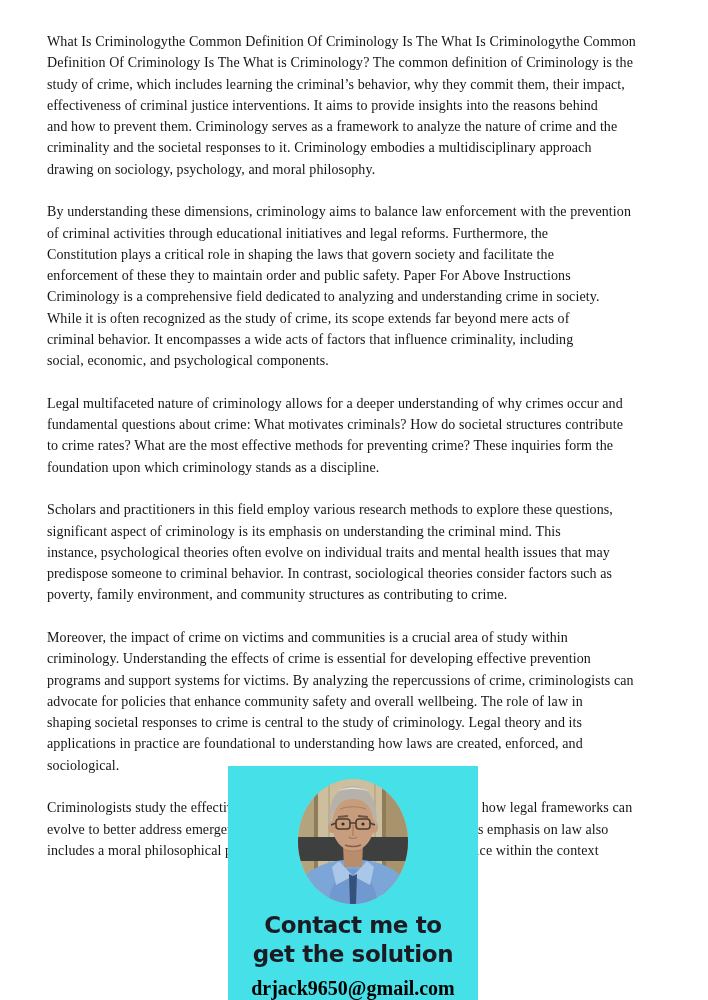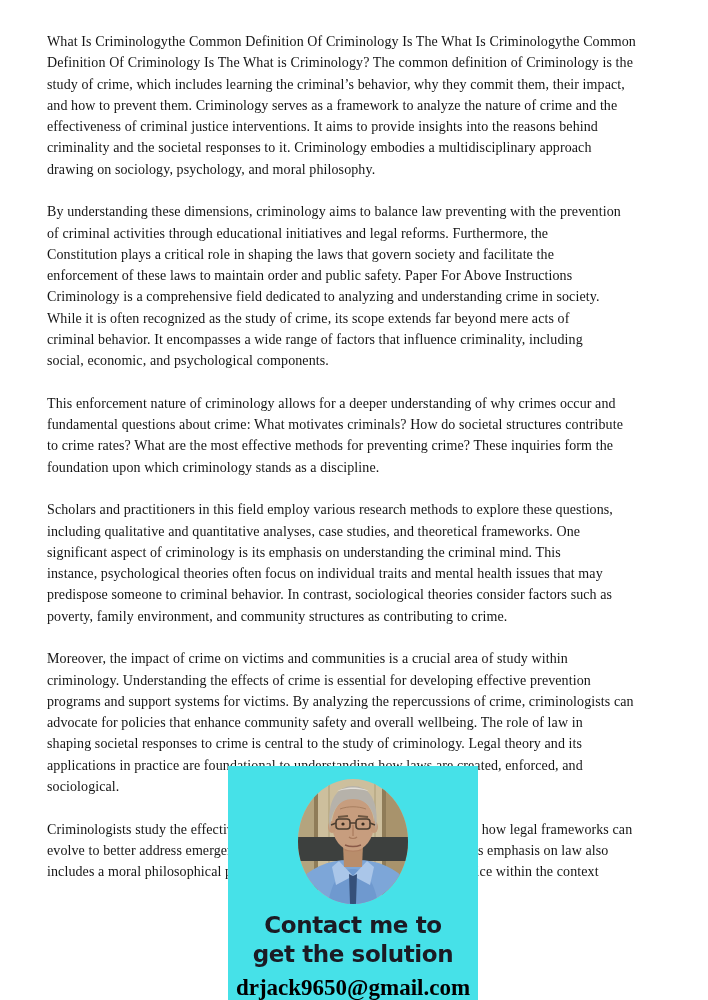--- a/index.html
+++ b/index.html
@@ -44,58 +44,57 @@
     font-weight: 700;
     font-size: 23px;
     line-height: 29px;
     letter-spacing: -0.4px;
   }
   .email {
     margin-top: 6px;
     text-align: center;
     font-family: "Liberation Serif", serif;
     font-weight: 700;
-    font-size: 23px;
+    font-size: 20px;
     line-height: 26px;
   }
 </style>
 </head>
 <body>
 
 <div class="doc" id="doc" style="color: rgb(20, 20, 20);">
     <div class="para">
       <div class="line">What Is Criminologythe Common Definition Of Criminology Is The What Is Criminologythe Common</div>
       <div class="line">Definition Of Criminology Is The What is Criminology? The common definition of Criminology is the</div>
       <div class="line">study of crime, which includes learning the criminal’s behavior, why they commit them, their impact,</div>
+      <div class="line">effectiveness of criminal justice interventions. It aims to provide insights into the reasons behind</div>
       <div class="line">and how to prevent them. Criminology serves as a framework to analyze the nature of crime and the</div>
-      <div class="line">effectiveness of criminal justice interventions. It aims to provide insights into the reasons behind</div>
       <div class="line">criminality and the societal responses to it. Criminology embodies a multidisciplinary approach</div>
       <div class="line">drawing on sociology, psychology, and moral philosophy.</div>
     </div>
     <div class="para">
-      <div class="line">By understanding these dimensions, criminology aims to balance law preventing with the prevention</div>
+      <div class="line">By understanding these dimensions, criminology aims to balance law enforcement with the prevention</div>
       <div class="line">of criminal activities through educational initiatives and legal reforms. Furthermore, the</div>
       <div class="line">Constitution plays a critical role in shaping the laws that govern society and facilitate the</div>
-      <div class="line">enforcement of these laws to maintain order and public safety. Paper For Above Instructions</div>
+      <div class="line">enforcement of these they to maintain order and public safety. Paper For Above Instructions</div>
       <div class="line">Criminology is a comprehensive field dedicated to analyzing and understanding crime in society.</div>
       <div class="line">While it is often recognized as the study of crime, its scope extends far beyond mere acts of</div>
-      <div class="line">criminal behavior. It encompasses a wide range of factors that influence criminality, including</div>
+      <div class="line">criminal behavior. It encompasses a wide acts of factors that influence criminality, including</div>
       <div class="line">social, economic, and psychological components.</div>
     </div>
     <div class="para">
-      <div class="line">This enforcement nature of criminology allows for a deeper understanding of why crimes occur and</div>
+      <div class="line">Legal multifaceted nature of criminology allows for a deeper understanding of why crimes occur and</div>
       <div class="line">fundamental questions about crime: What motivates criminals? How do societal structures contribute</div>
       <div class="line">to crime rates? What are the most effective methods for preventing crime? These inquiries form the</div>
       <div class="line">foundation upon which criminology stands as a discipline.</div>
     </div>
     <div class="para">
       <div class="line">Scholars and practitioners in this field employ various research methods to explore these questions,</div>
-      <div class="line">including qualitative and quantitative analyses, case studies, and theoretical frameworks. One</div>
       <div class="line">significant aspect of criminology is its emphasis on understanding the criminal mind. This</div>
-      <div class="line">instance, psychological theories often focus on individual traits and mental health issues that may</div>
+      <div class="line">instance, psychological theories often evolve on individual traits and mental health issues that may</div>
       <div class="line">predispose someone to criminal behavior. In contrast, sociological theories consider factors such as</div>
       <div class="line">poverty, family environment, and community structures as contributing to crime.</div>
     </div>
     <div class="para">
       <div class="line">Moreover, the impact of crime on victims and communities is a crucial area of study within</div>
       <div class="line">criminology. Understanding the effects of crime is essential for developing effective prevention</div>
       <div class="line">programs and support systems for victims. By analyzing the repercussions of crime, criminologists can</div>
       <div class="line">advocate for policies that enhance community safety and overall wellbeing. The role of law in</div>
       <div class="line">shaping societal responses to crime is central to the study of criminology. Legal theory and its</div>
       <div class="line">applications in practice are foundational to understanding how laws are created, enforced, and</div>

